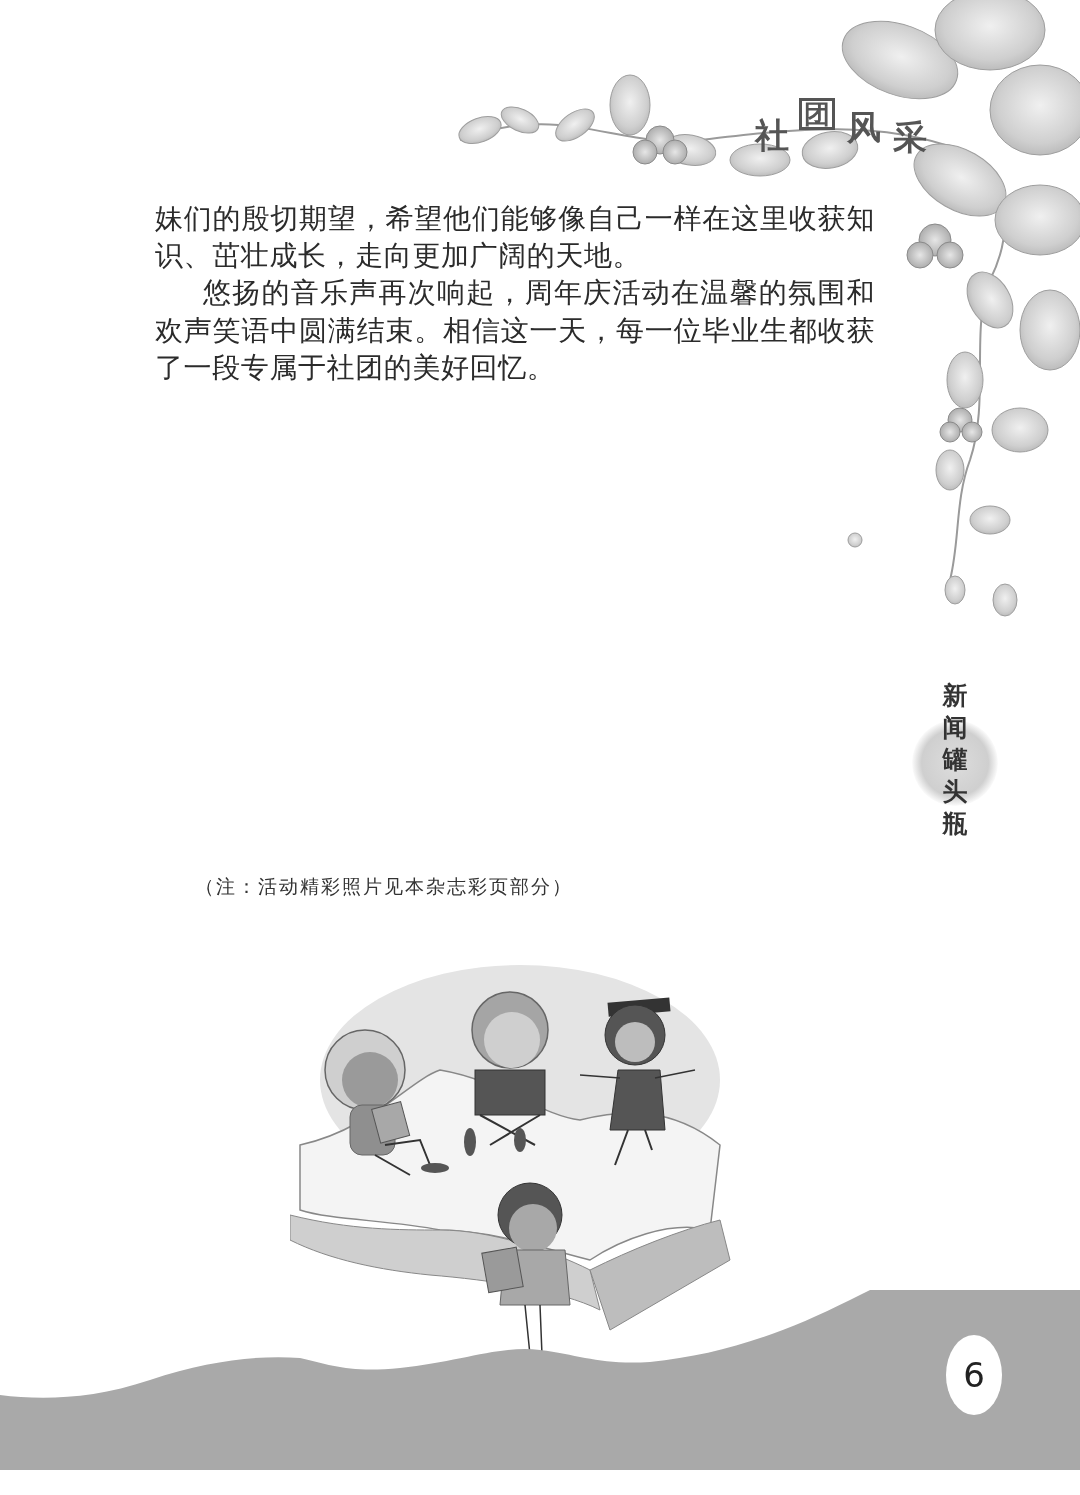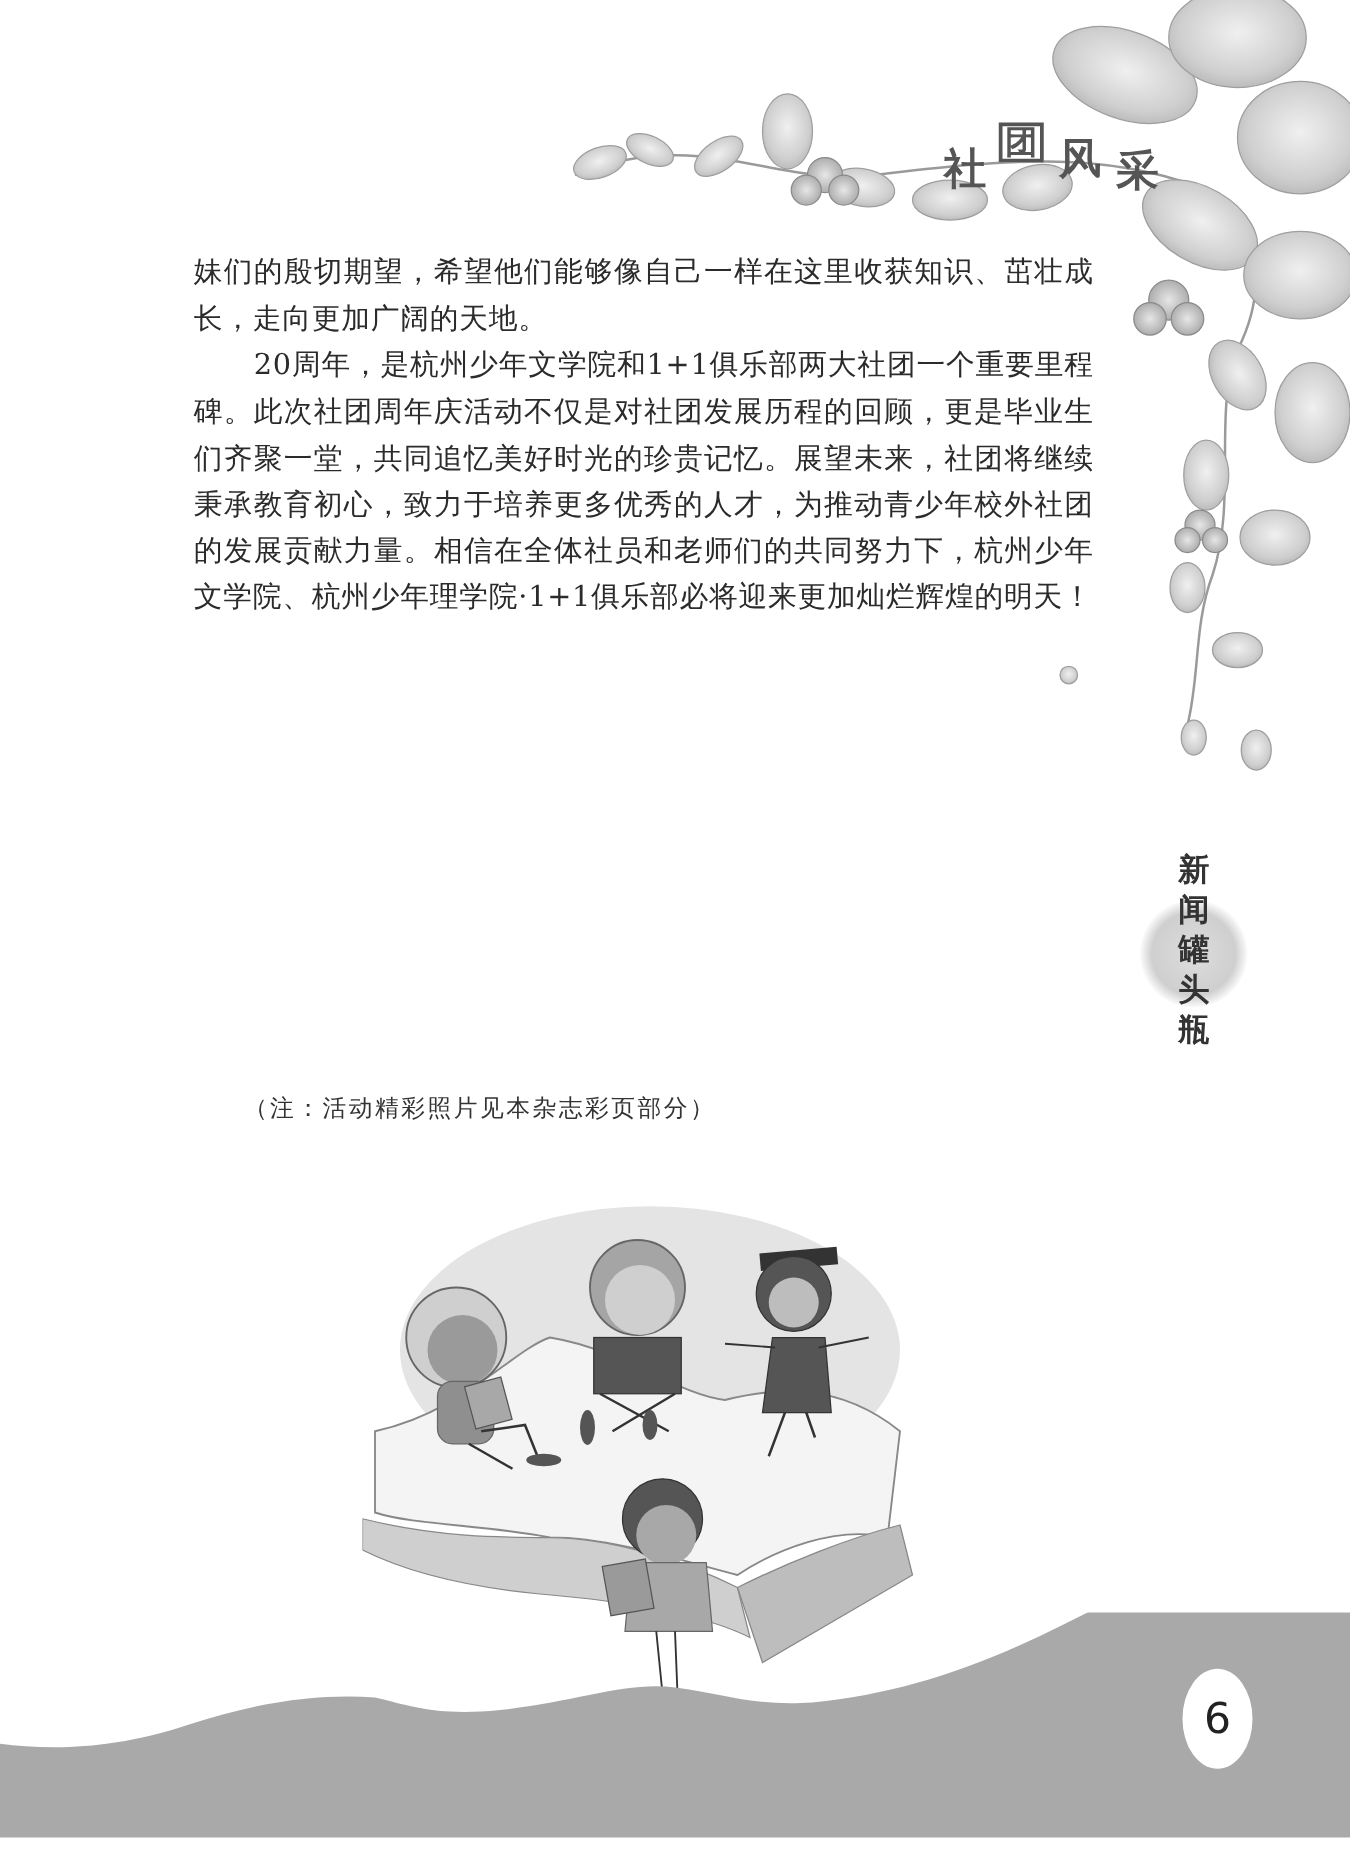--- a/index.html
+++ b/index.html
@@ -12,21 +12,21 @@
 
   .section-title { position: absolute; left: 755px; top: 100px; width: 180px; height: 60px; }
   .section-title span { position: absolute; font-family: "DejaVu Sans", sans-serif; font-weight: bold;
      color: #555; font-size: 34px; line-height: 1; }
   .st-1 { left: 0; top: 18px; }
   .st-2 { left: 44px; top: -2px; border: 3px solid #555; padding: 0 2px; font-size: 26px !important; background: #fff; }
   .st-3 { left: 92px; top: 10px; }
   .st-4 { left: 138px; top: 20px; }
 
   .body-text { position: absolute; left: 155px; top: 200px; width: 720px; }
-  .body-text p { margin: 0; font-size: 23px; line-height: 37.2px; text-align: justify;
+  .body-text p { margin: 0; font-size: 28px; line-height: 37.2px; text-align: justify;
      letter-spacing: 0.6px; }
   .body-text p.indent { text-indent: 48px; }
 
   .note { position: absolute; left: 195px; top: 874px; font-size: 19px; letter-spacing: 2px;
      font-family: "DejaVu Serif", serif; color: #333; }
 
   .side-tag { position: absolute; left: 910px; top: 680px; width: 90px; height: 165px; }
   .side-tag .bg { position: absolute; left: 2px; top: 40px; width: 86px; height: 86px; border-radius: 50%;
      background: radial-gradient(circle, #ddd 0%, #cfcfcf 55%, rgba(200,200,200,0) 72%); }
   .side-tag .chars { position: absolute; left: 0; top: 0; width: 90px; text-align: center;
@@ -96,21 +96,21 @@
 
   <div class="section-title">
     <span class="st-1">社</span>
     <span class="st-2">团</span>
     <span class="st-3">风</span>
     <span class="st-4">采</span>
   </div>
 
   <div class="body-text">
     <p>妹们的殷切期望，希望他们能够像自己一样在这里收获知识、茁壮成长，走向更加广阔的天地。</p>
-    <p class="indent">20周年，是杭州少年文学院和1+1俱乐部两大社团一个重要里程碑。此次社团周年庆活动不仅是对社团发展历程的回顾，更是毕业生们齐聚一堂，共同追忆美好时光的珍贵记忆。展望未来，社团将继续秉承教育初心，致力于培养更多优秀的人才，为推动青少年校外社团的发展贡献力量。相信在全体社员和老师们的共同努力下，杭州少年文学院、杭州少年理学院·1+1俱乐部必将迎来更加灿烂辉煌的明天！</p>
+    <p class="indent">悠扬的音乐声再次响起，周年庆活动在温馨的氛围和欢声笑语中圆满结束。相信这一天，每一位毕业生都收获了一段专属于社团的美好回忆。</p>
   </div>
 
   <div class="note">（注：活动精彩照片见本杂志彩页部分）</div>
 
   <div class="side-tag">
     <div class="bg"></div>
     <div class="chars">
       <span>新</span>
       <span>闻</span>
       <span>罐</span>

